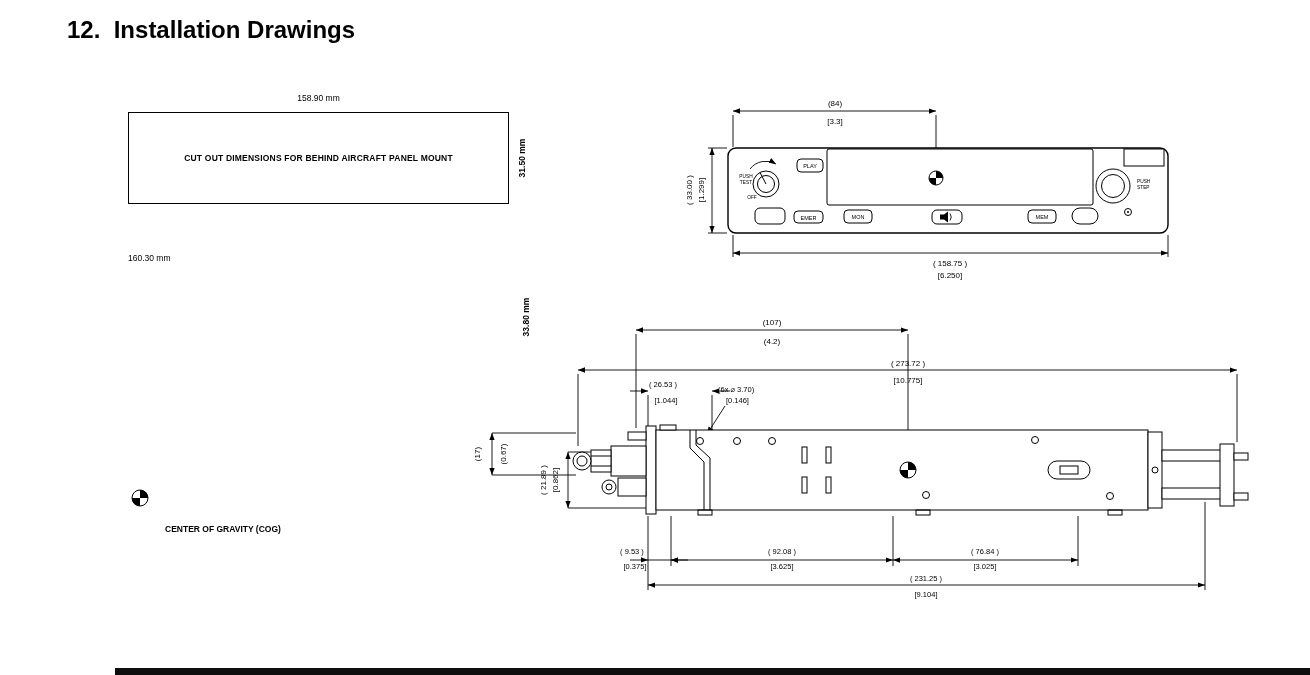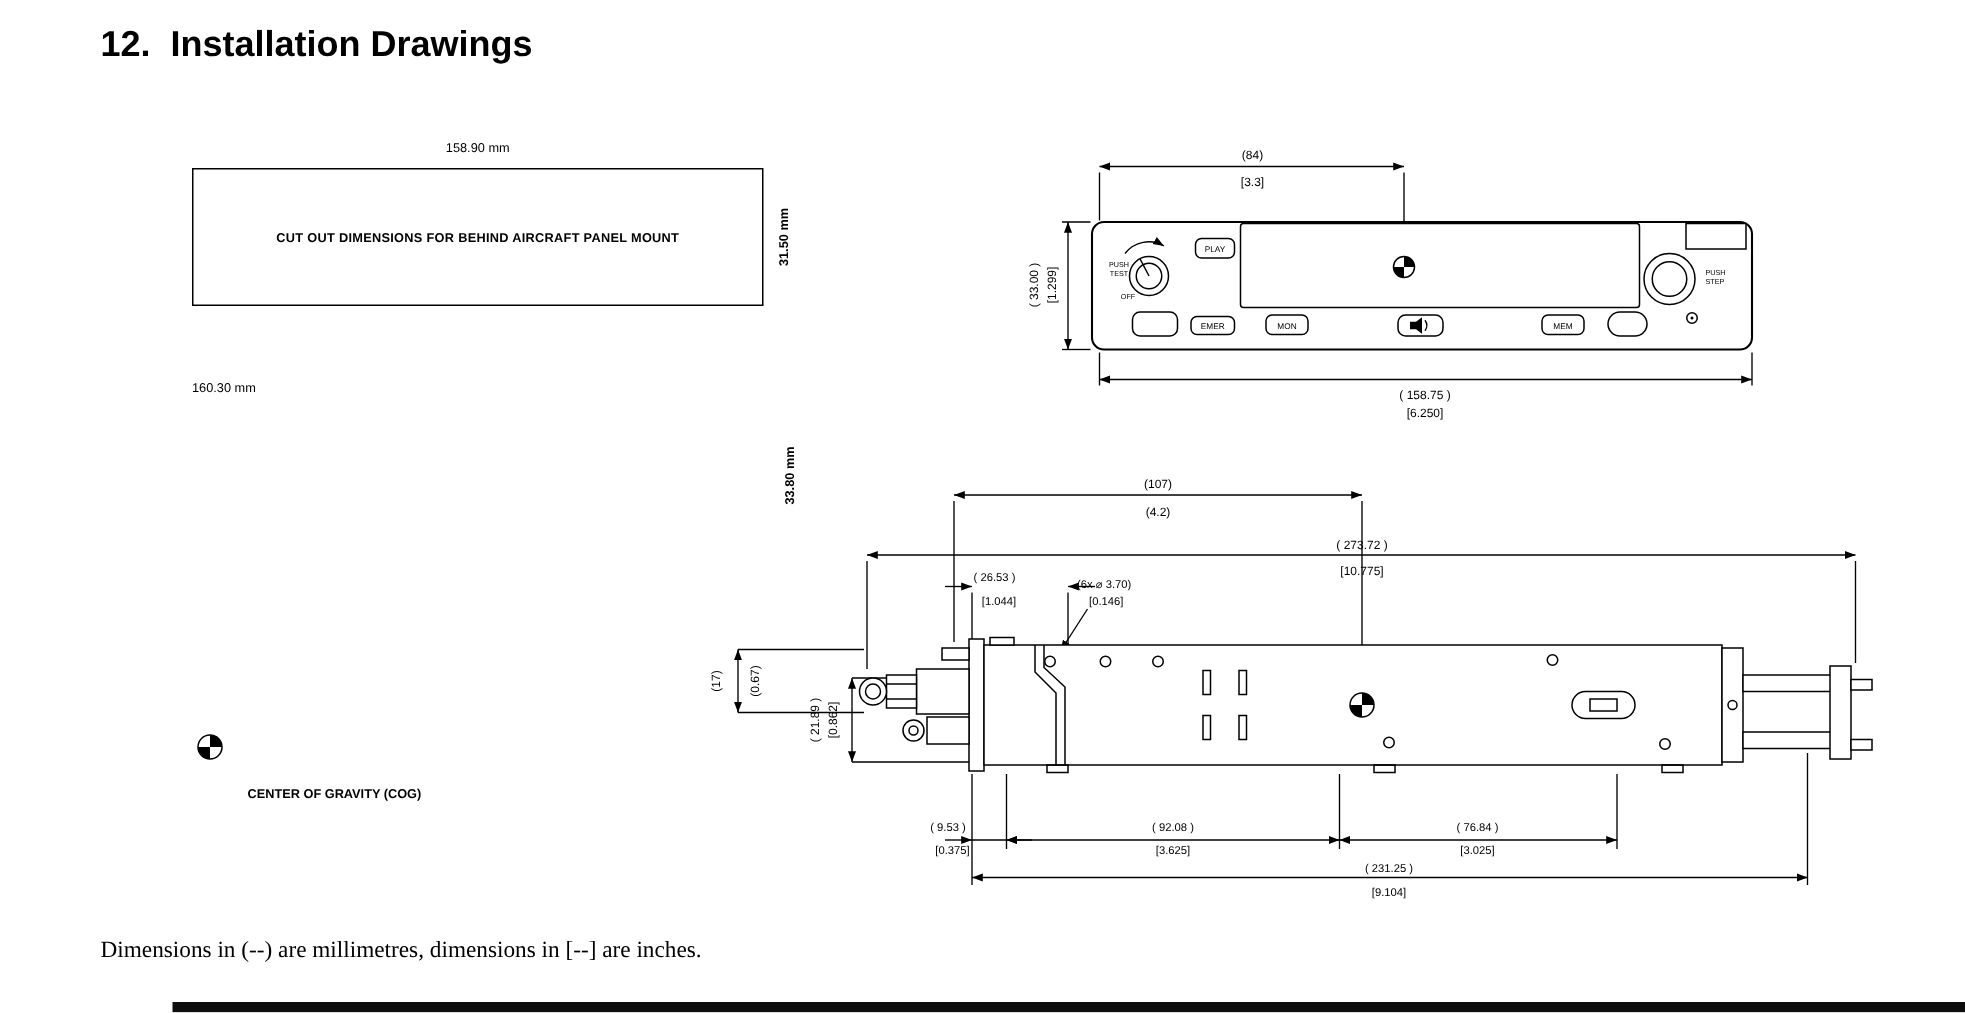--- a/index.html
+++ b/index.html
@@ -259,15 +259,14 @@
       <line class="dim" x1="433" y1="260" x2="618" y2="260" marker-start="url(#arwS)" marker-end="url(#arwS)"></line>
       <text class="t7" x="525" y="254" text-anchor="middle">( 76.84 )</text>
       <text class="t7" x="525" y="269" text-anchor="middle">[3.025]</text>
 
       <line class="dim" x1="188" y1="285" x2="745" y2="285" marker-start="url(#arwS)" marker-end="url(#arwS)"></line>
       <text class="t7" x="466" y="281" text-anchor="middle">( 231.25 )</text>
       <text class="t7" x="466" y="297" text-anchor="middle">[9.104]</text>
     </g>
   </svg>
 
-  <div class="footnote">Dimensions in (--) are millimetres, dimensions in [--] are inches.</div>
   <div class="bottom-bar"></div>
 </div>
 
 </body></html>

